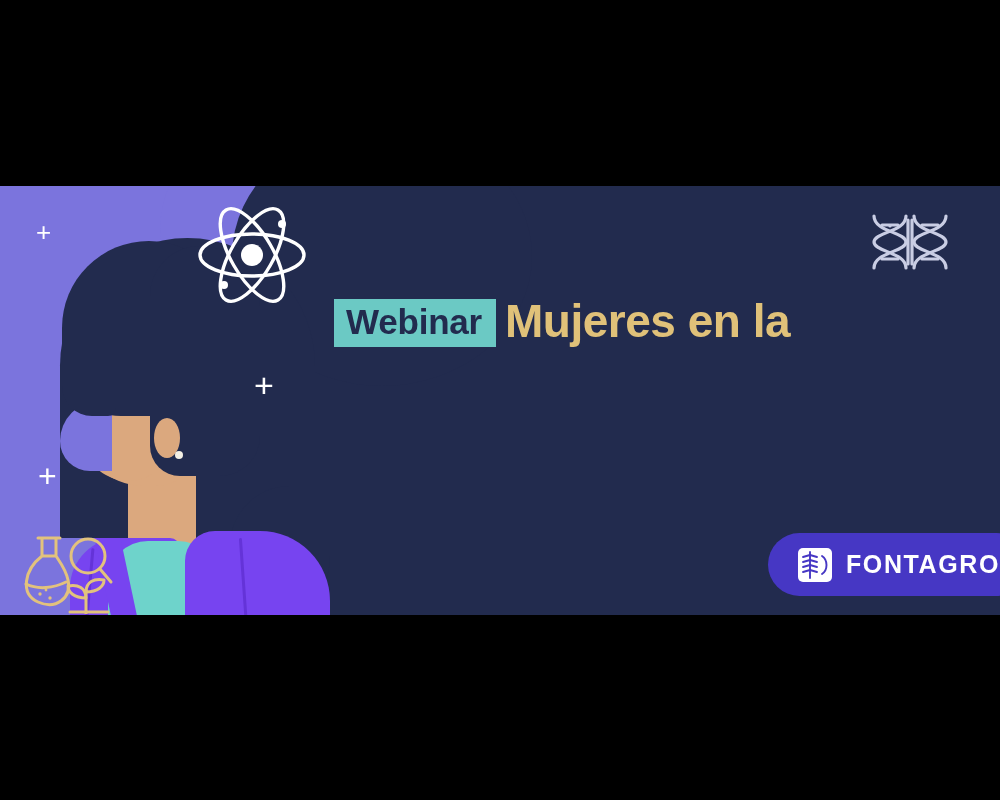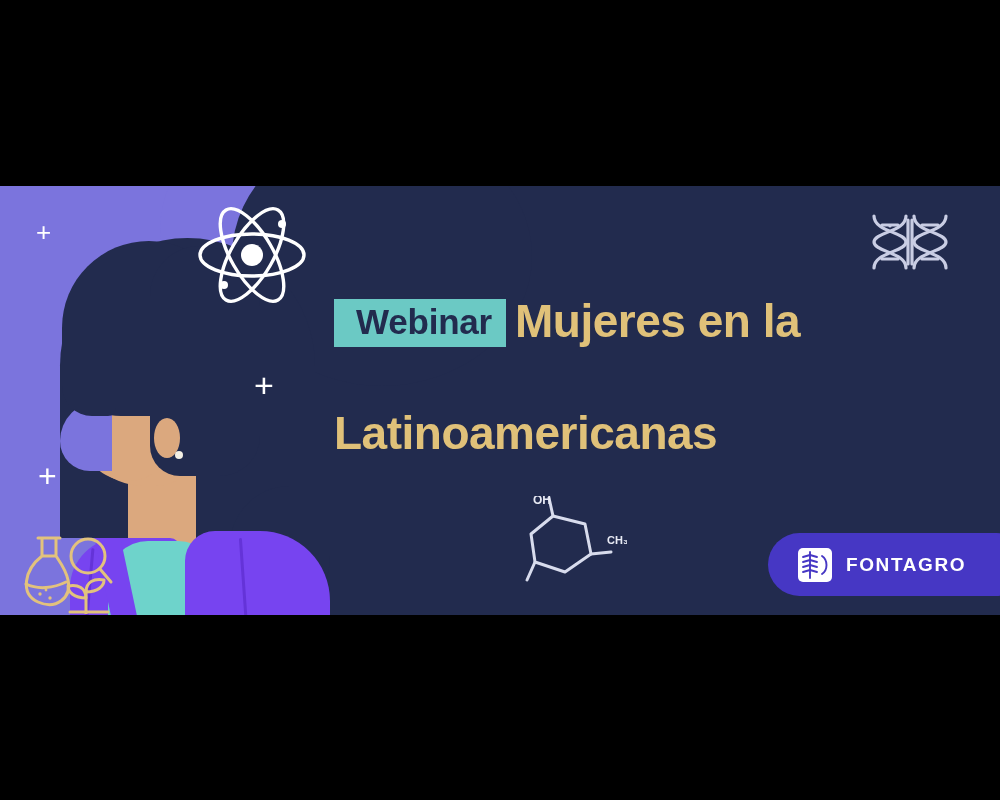--- a/index.html
+++ b/index.html
@@ -267,21 +267,21 @@
     letter-spacing: -0.5px;
     color: #e0c179;
   }
   .webinar-badge {
     display: inline-block;
     background: #6bc9c4;
     color: #222b4e;
     font-weight: 700;
     font-size: 35px;
     line-height: 44px;
-    padding: 1px 14px 3px 22px;
+    padding: 1px 14px 3px 12px;
     letter-spacing: -0.2px;
     vertical-align: 3px;
     margin-right: 9px;
   }
 
   
   .logo-pill {
     position: absolute;
     left: 768px;
     top: 347px;
@@ -297,21 +297,21 @@
   .logo-mark {
     width: 34px;
     height: 34px;
     background: #ffffff;
     border-radius: 5px;
     position: relative;
     flex: 0 0 auto;
   }
   .logo-word {
     color: #ffffff;
-    font-size: 19px;
+    font-size: 25px;
     font-weight: 700;
     letter-spacing: 1.6px;
     margin-left: 14px;
     white-space: nowrap;
   }
 </style>
 </head>
 <body>
 
 <div id="stage">
@@ -371,32 +371,20 @@
           <line x1="20" y1="47" x2="36" y2="47"></line>
           <line x1="20" y1="13" x2="36" y2="13"></line>
           <line x1="60" y1="13" x2="76" y2="13"></line>
           <line x1="60" y1="47" x2="76" y2="47"></line>
           <line x1="46" y1="8" x2="46" y2="52"></line>
           <line x1="50" y1="8" x2="50" y2="52"></line>
         </g>
       </svg>
     </div>
 
-    <div class="icon-mol">
-      <svg width="112" height="94" viewBox="0 0 112 94">
-        <g stroke="#d8dced" stroke-width="3" fill="none" stroke-linecap="round" stroke-linejoin="round">
-          <polygon points="38,20 70,28 76,58 50,76 20,66 16,38"></polygon>
-          <line x1="38" y1="20" x2="34" y2="2"></line>
-          <line x1="76" y1="58" x2="96" y2="56"></line>
-          <line x1="20" y1="66" x2="12" y2="84"></line>
-        </g>
-        <text x="18" y="8" font-family="Liberation Sans, sans-serif" font-size="12" font-weight="700" fill="#e8eaf4">OH</text>
-        <text x="92" y="48" font-family="Liberation Sans, sans-serif" font-size="11" font-weight="700" fill="#e8eaf4">CH₃</text>
-      </svg>
-    </div>
 
     <div class="icon-flask">
       <svg width="104" height="86" viewBox="0 0 104 86">
         <g stroke="#e2c27d" stroke-width="3" fill="none" stroke-linecap="round" stroke-linejoin="round">
           <path d="M26 10 h22 M30 10 v18 M44 10 v18
                    M30 28 C 12 42, 8 66, 26 74 C 44 82, 60 70, 56 52 C 54 42, 48 34, 44 28 Z"></path>
           <path d="M14 56 C 26 62, 42 60, 54 54"></path>
           <circle cx="76" cy="28" r="17"></circle>
           <line x1="88" y1="41" x2="99" y2="54"></line>
           <path d="M74 86 V 62"></path>
@@ -404,21 +392,21 @@
           <path d="M74 64 C 86 64, 92 58, 92 52 C 82 50, 74 54, 74 64 Z"></path>
           <line x1="58" y1="84" x2="96" y2="84"></line>
         </g>
         <circle cx="28" cy="66" r="1.7" fill="#e2c27d"></circle>
         <circle cx="38" cy="70" r="1.7" fill="#e2c27d"></circle>
         <circle cx="34" cy="62" r="1.4" fill="#e2c27d"></circle>
       </svg>
     </div>
 
     <div class="headline">
-      <span class="webinar-badge">Webinar</span><span>Mujeres en la</span><br><br><span>Latinoamericanas</span>
+      <span class="webinar-badge">Webinar</span><span>Mujeres en la</span><br><br>
     </div>
 
     <div class="logo-pill">
       <div class="logo-mark">
         <svg width="34" height="34" viewBox="0 0 34 34">
           <g stroke="#4637c4" stroke-width="1.9" fill="none" stroke-linecap="round">
             <line x1="12" y1="4" x2="12" y2="30"></line>
             <path d="M12 7 L5 9 M12 7 L19 9"></path>
             <path d="M12 12 L5 14 M12 12 L19 14"></path>
             <path d="M12 17 L5 19 M12 17 L19 19"></path>

